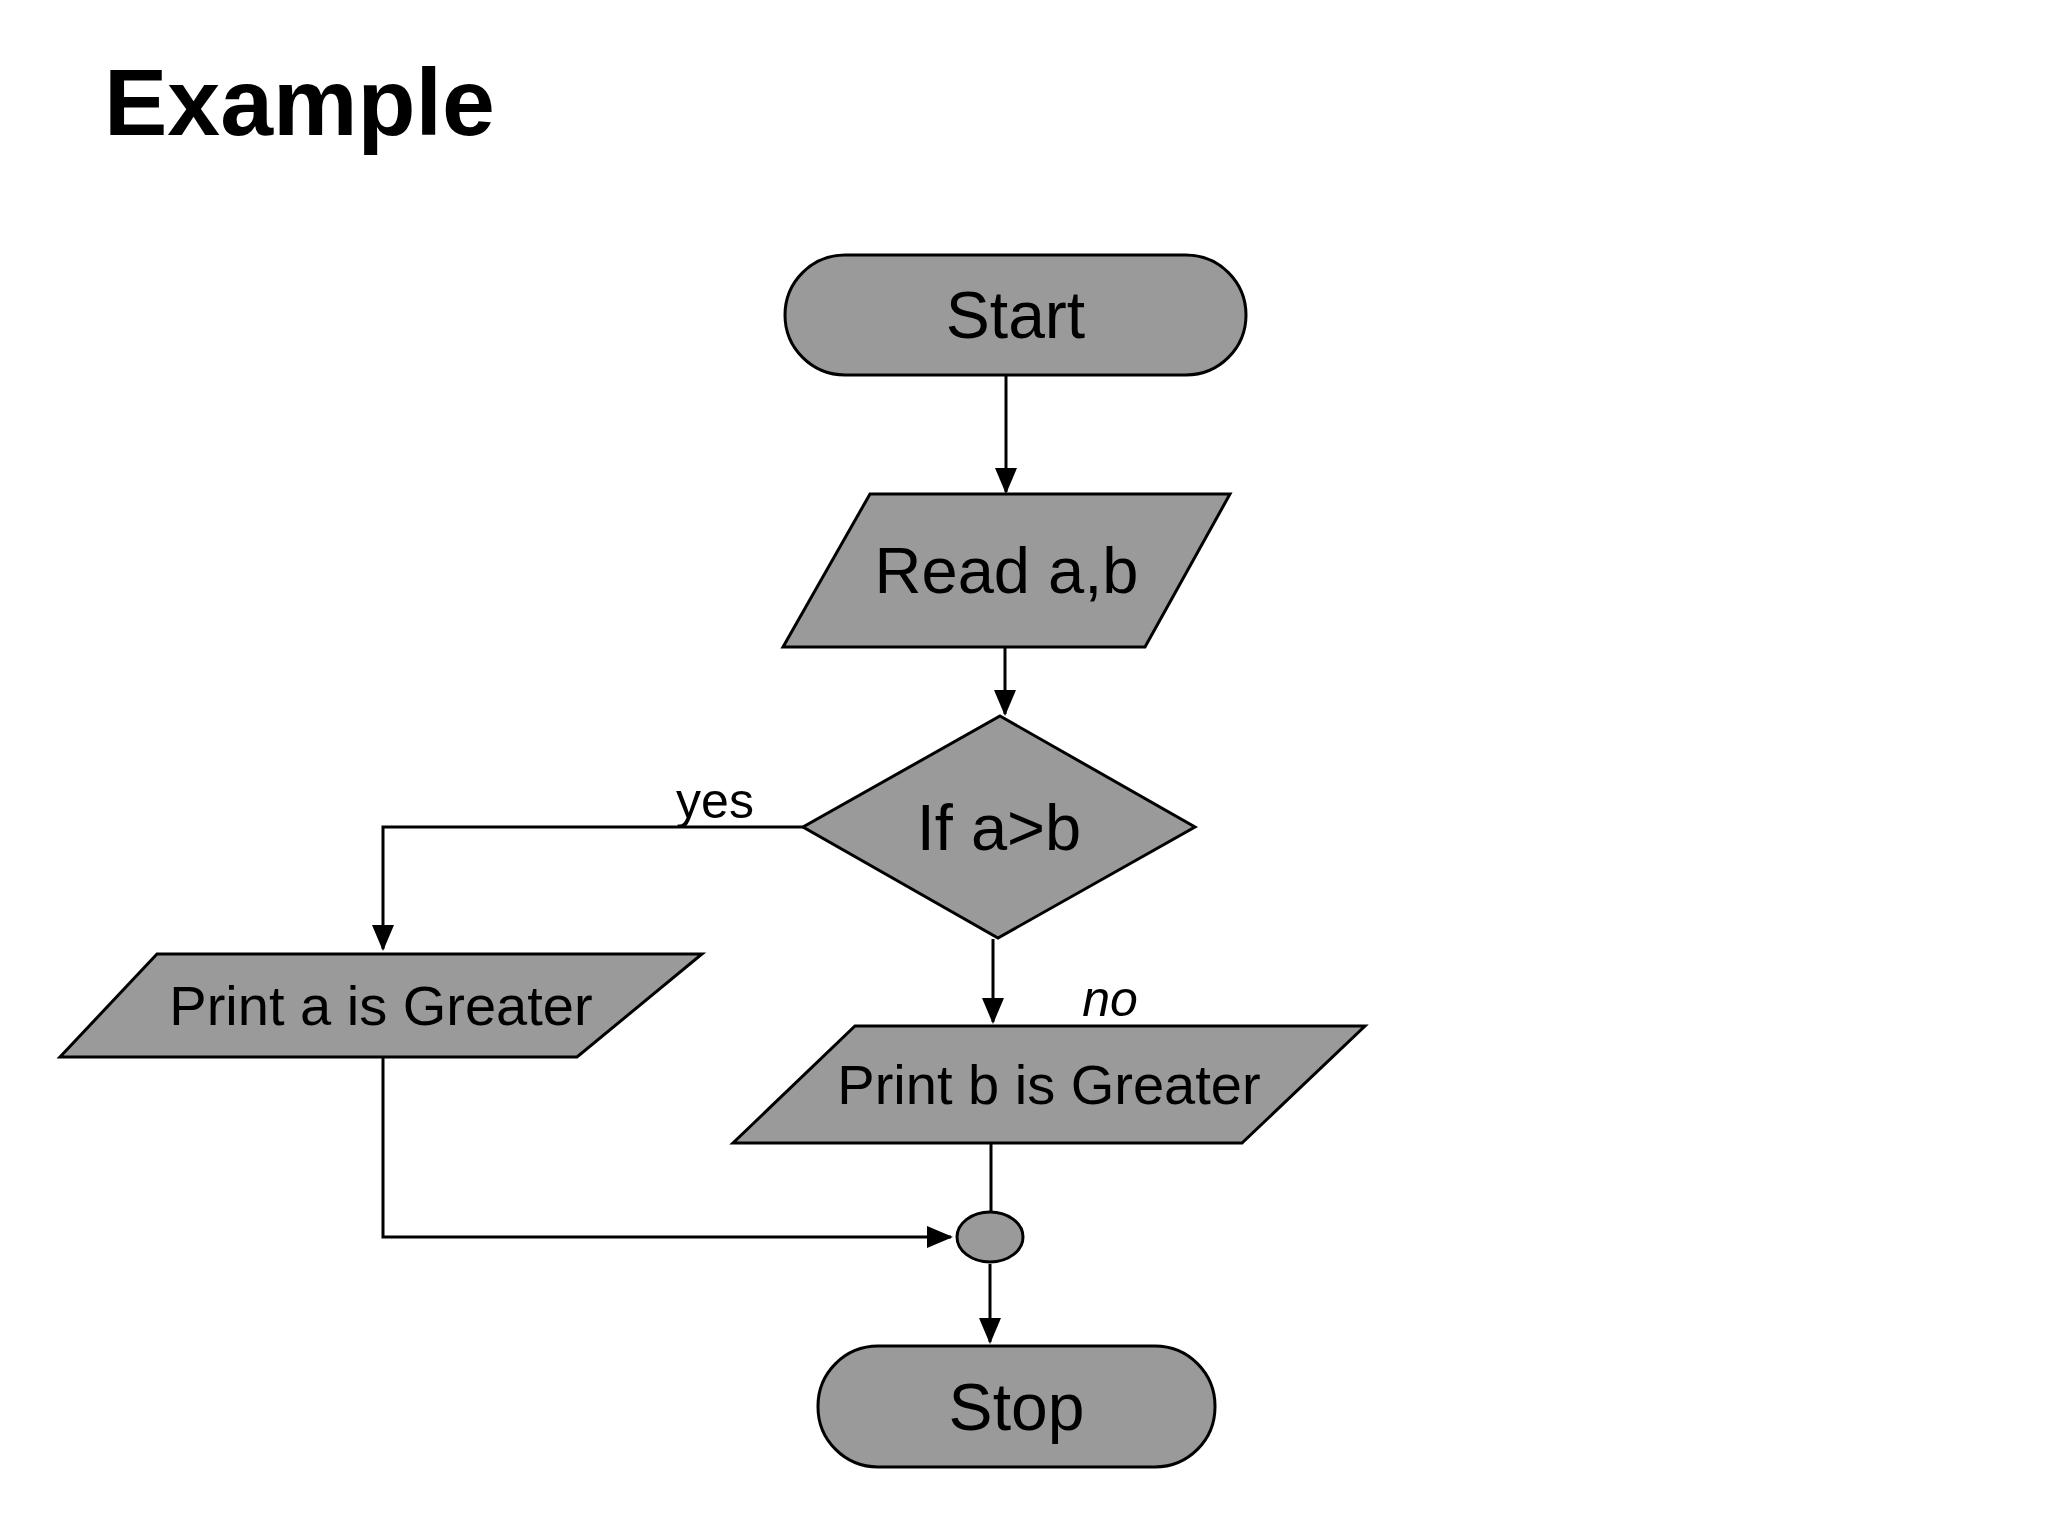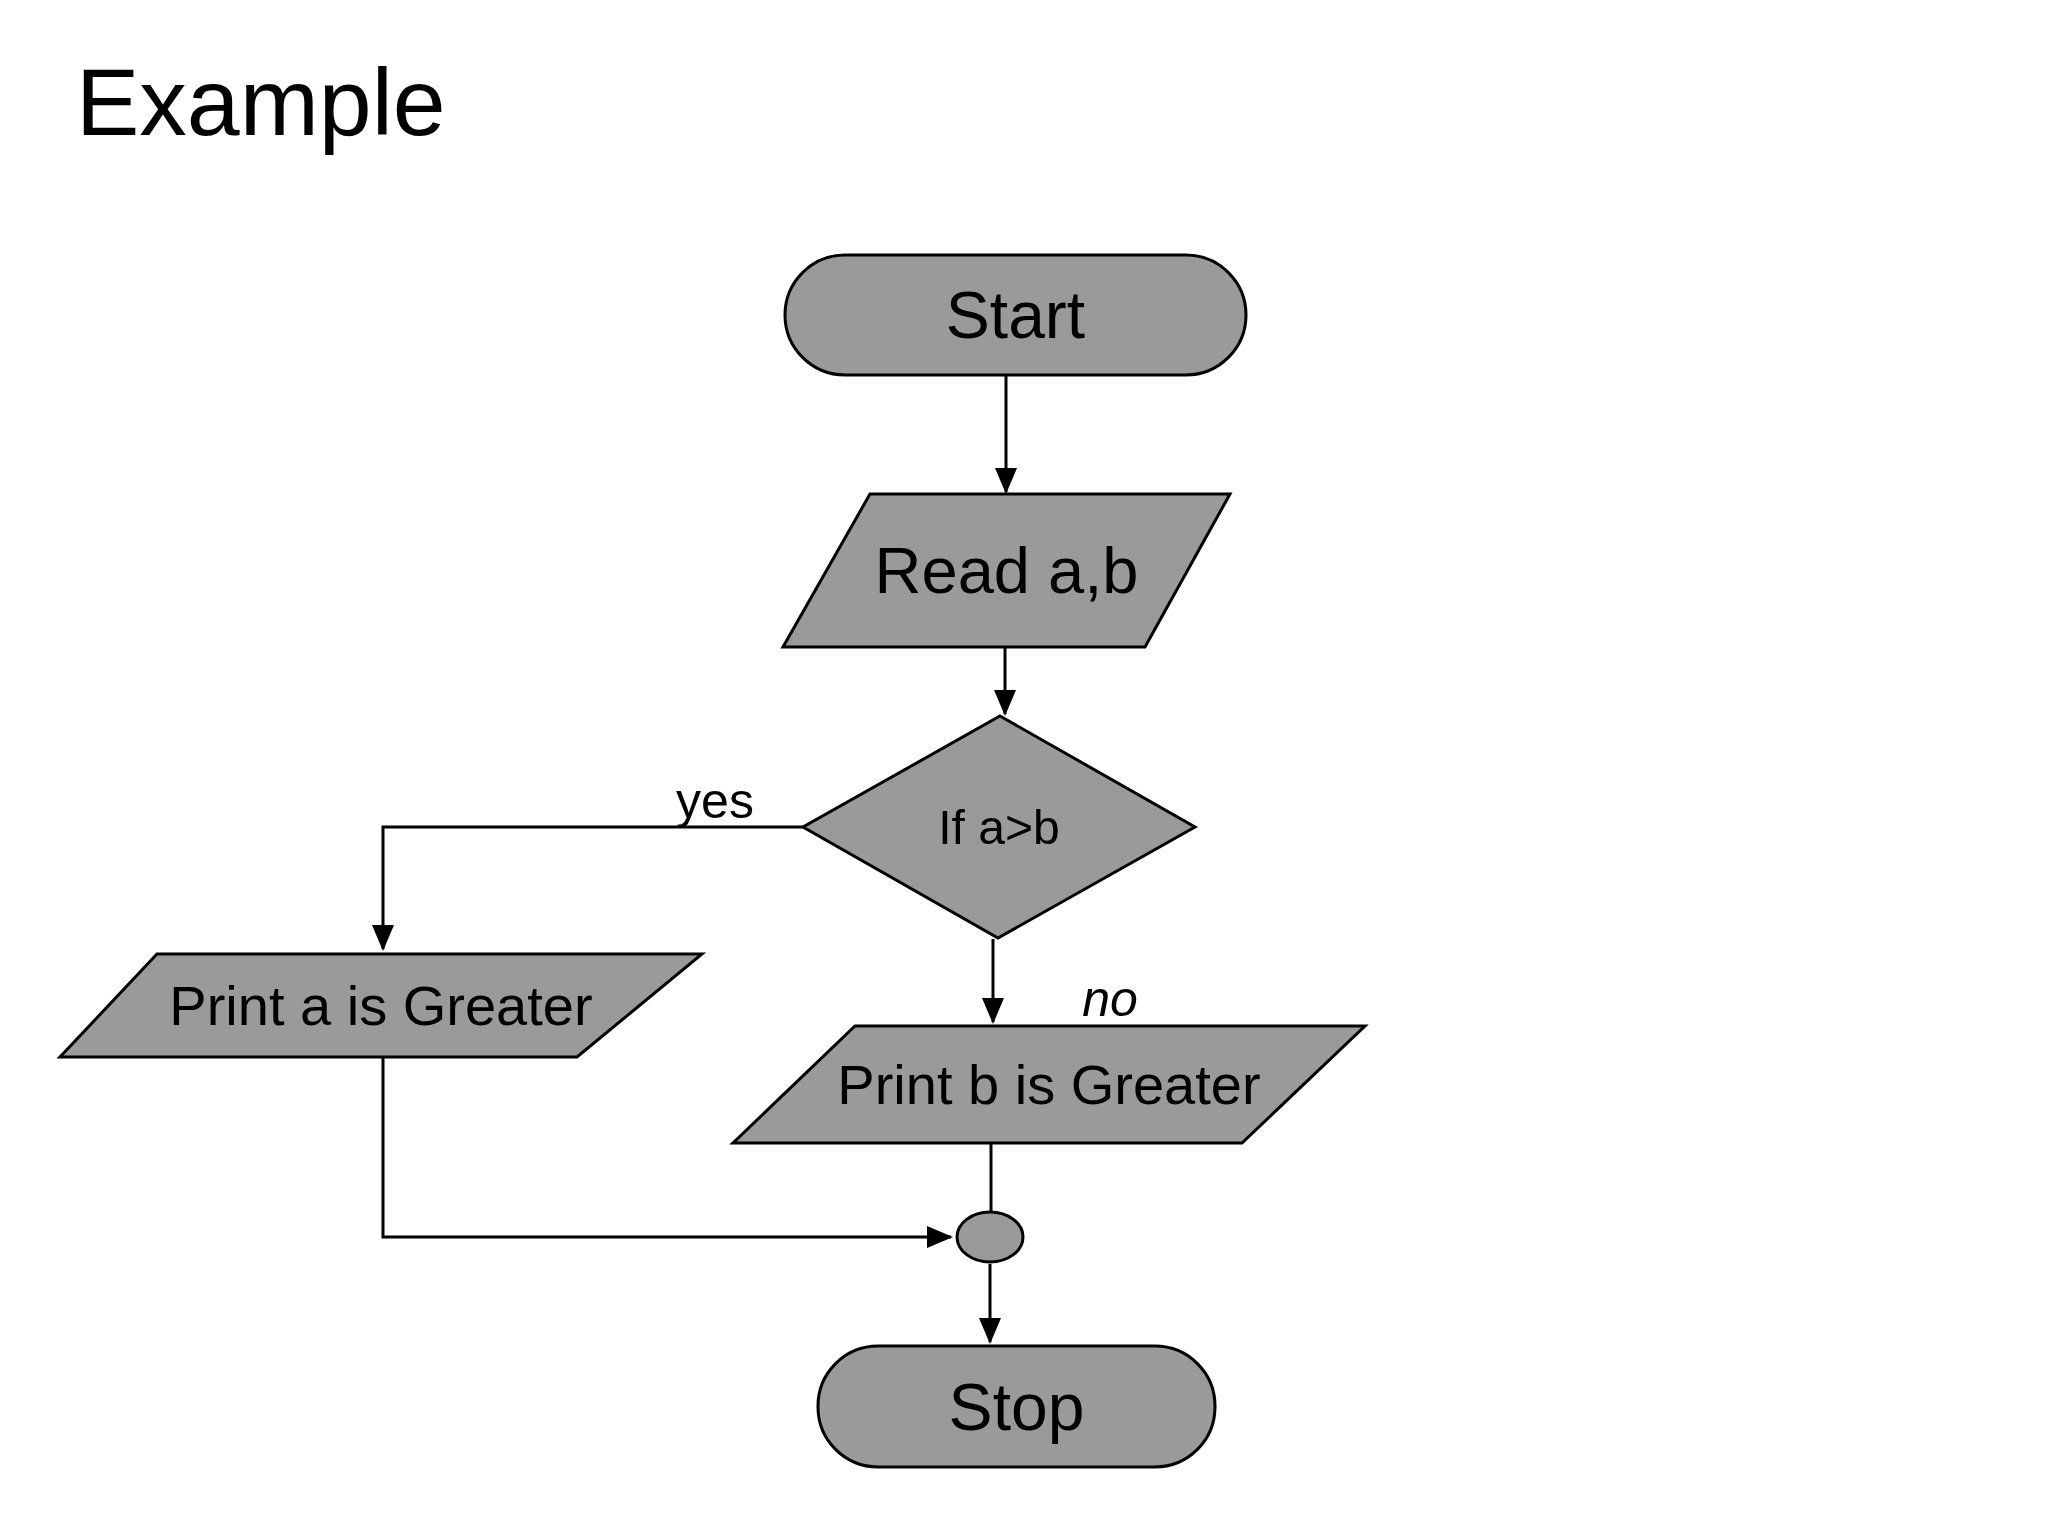--- a/index.html
+++ b/index.html
@@ -18,41 +18,41 @@
     font-family:"Liberation Sans", sans-serif;
     color:var(--text-color);
     overflow:hidden;
   }
   .diagram-svg{
     position:absolute;
     left:0;top:0;width:2048px;height:1536px;
   }
   .slide-title{
     position:absolute;
-    left:76px;top:48px;
+    left:104px;top:48px;
     font-size:95px;
-    font-weight:400;
+    font-weight:700;
     letter-spacing:0;
     color:var(--text-color);
     white-space:nowrap;
   }
   .node-label{
     position:absolute;
     display:flex;
     align-items:center;
     justify-content:center;
     text-align:center;
     font-weight:400;
     color:var(--text-color);
     white-space:nowrap;
     pointer-events:none;
   }
   .label-start   {left:785px; top:255px; width:461px; height:120px; font-size:66px;}
   .label-read    {left:783px; top:494px; width:447px; height:153px; font-size:65px;}
-  .label-if      {left:803px; top:716px; width:392px; height:222px; font-size:48px;}
+  .label-if      {left:803px; top:716px; width:392px; height:222px; font-size:65px;}
   .label-print-a {left:60px;  top:954px; width:642px; height:103px; font-size:56px;text-align:right;}
   .label-print-b {left:733px; top:1026px;width:632px; height:117px; font-size:56px;}
   .label-stop    {left:818px; top:1346px;width:397px; height:121px; font-size:66px;}
   .edge-label{
     position:absolute;
     font-size:50px;
     font-weight:400;
     text-align:center;
     color:var(--text-color);
     white-space:nowrap;

